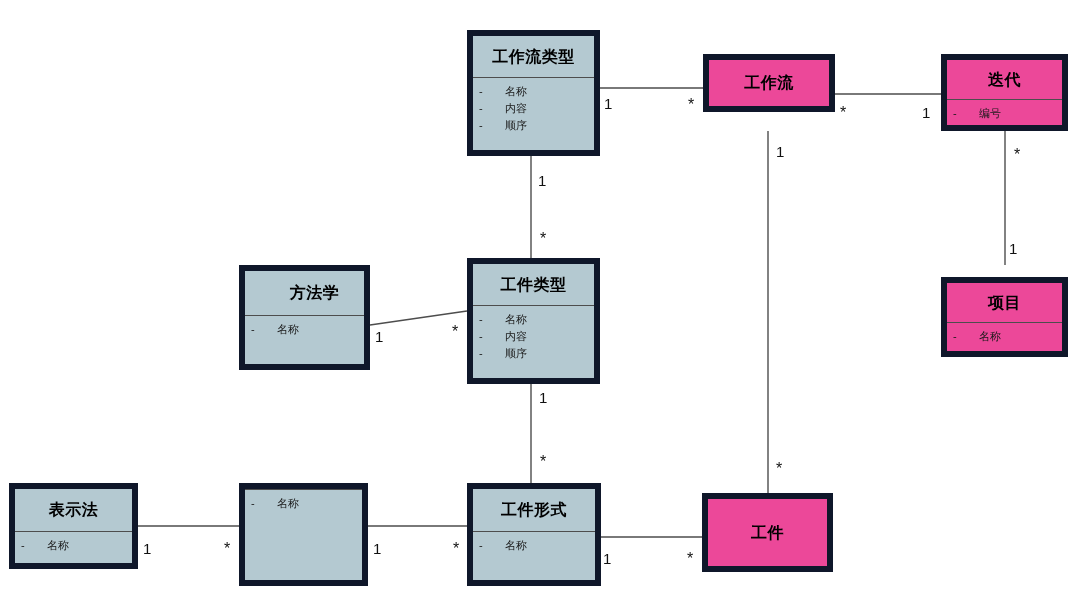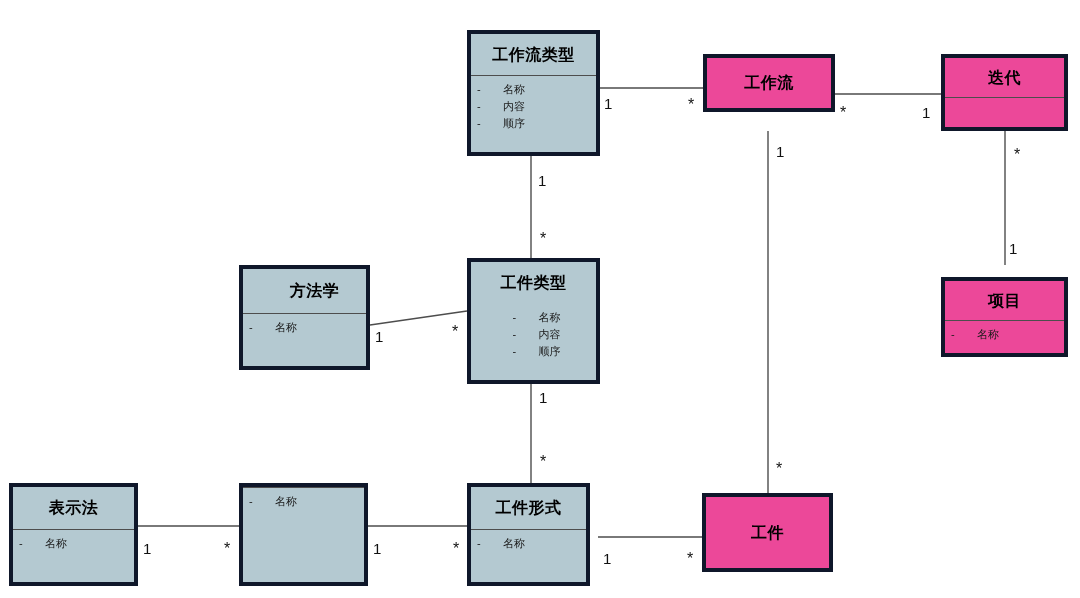--- a/index.html
+++ b/index.html
@@ -21,21 +21,21 @@
     position: absolute;
     left: 0;
     top: 0;
     width: 1080px;
     height: 598px;
     pointer-events: none;
   }
   .uml-class {
     position: absolute;
     box-sizing: border-box;
-    border: 4px solid #0f172a;
+    border: 6px solid #0f172a;
     background: #b4c9d1;
     display: flex;
     flex-direction: column;
   }
   .uml-class.plain {
     background: #ec4899;
   }
   .uml-class .cls-name {
     text-align: center;
     font-weight: bold;
@@ -110,58 +110,61 @@
           <div class="attr"><span class="vis">-</span><span>内容</span></div>
           <div class="attr"><span class="vis">-</span><span>顺序</span></div>
         </div>
       </div>
       <div class="uml-class plain no-attrs" style="left: 703px; top: 54px; width: 132px; height: 58px;">
         <div class="cls-name" style="padding-top: 0px; padding-bottom: 0px;">工作流</div>
       </div>
       <div class="uml-class plain" style="left: 941px; top: 54px; width: 127px; height: 77px;">
         <div class="cls-name" style="height: 39px; display: flex; align-items: center; justify-content: center; padding-top: 0px; padding-bottom: 0px;">迭代</div>
         <div class="divider"></div>
+        <div class="attrs">
+          <div class="attr"><span class="vis">-</span><span>编号</span></div>
+        </div>
       </div>
       <div class="uml-class plain" style="left: 941px; top: 277px; width: 127px; height: 80px;">
         <div class="cls-name" style="height: 39px; display: flex; align-items: center; justify-content: center; padding-top: 0px; padding-bottom: 0px;">项目</div>
         <div class="divider"></div>
         <div class="attrs">
           <div class="attr"><span class="vis">-</span><span>名称</span></div>
         </div>
       </div>
       <div class="uml-class" style="left: 239px; top: 265px; width: 131px; height: 105px;">
         <div class="cls-name" style="height: 44px; display: flex; align-items: center; justify-content: center; padding-top: 0px; padding-bottom: 0px; margin-left: 20px;">方法学</div>
         <div class="divider"></div>
         <div class="attrs">
           <div class="attr"><span class="vis">-</span><span>名称</span></div>
         </div>
       </div>
-      <div class="uml-class" style="left: 467px; top: 258px; width: 133px; height: 126px; align-items: center;">
+      <div class="uml-class" style="left: 467px; top: 258px; width: 133px; height: 126px;">
         <div class="cls-name" style="height: 41px; display: flex; align-items: center; justify-content: center; padding-top: 0px; padding-bottom: 0px;">工件类型</div>
         <div class="divider"></div>
         <div class="attrs">
           <div class="attr"><span class="vis">-</span><span>名称</span></div>
           <div class="attr"><span class="vis">-</span><span>内容</span></div>
           <div class="attr"><span class="vis">-</span><span>顺序</span></div>
         </div>
       </div>
-      <div class="uml-class" style="left: 9px; top: 483px; width: 129px; height: 103px;">
+      <div class="uml-class" style="left: 9px; top: 483px; width: 129px; height: 86px;">
         <div class="cls-name" style="height: 42px; display: flex; align-items: center; justify-content: center; padding-top: 0px; padding-bottom: 0px;">表示法</div>
         <div class="divider"></div>
         <div class="attrs">
           <div class="attr"><span class="vis">-</span><span>名称</span></div>
         </div>
       </div>
       <div class="uml-class" style="left: 239px; top: 483px; width: 129px; height: 103px;">
         <div class="divider"></div>
         <div class="attrs">
           <div class="attr"><span class="vis">-</span><span>名称</span></div>
         </div>
       </div>
-      <div class="uml-class" style="left: 467px; top: 483px; width: 123px; height: 103px;">
+      <div class="uml-class" style="left: 467px; top: 483px; width: 134px; height: 103px;">
         <div class="cls-name" style="height: 42px; display: flex; align-items: center; justify-content: center; padding-top: 0px; padding-bottom: 0px;">工件形式</div>
         <div class="divider"></div>
         <div class="attrs">
           <div class="attr"><span class="vis">-</span><span>名称</span></div>
         </div>
       </div>
       <div class="uml-class plain no-attrs" style="left: 702px; top: 493px; width: 131px; height: 79px;">
         <div class="cls-name" style="padding-top: 0px; padding-bottom: 0px;">工件</div>
       </div>
     </div>

